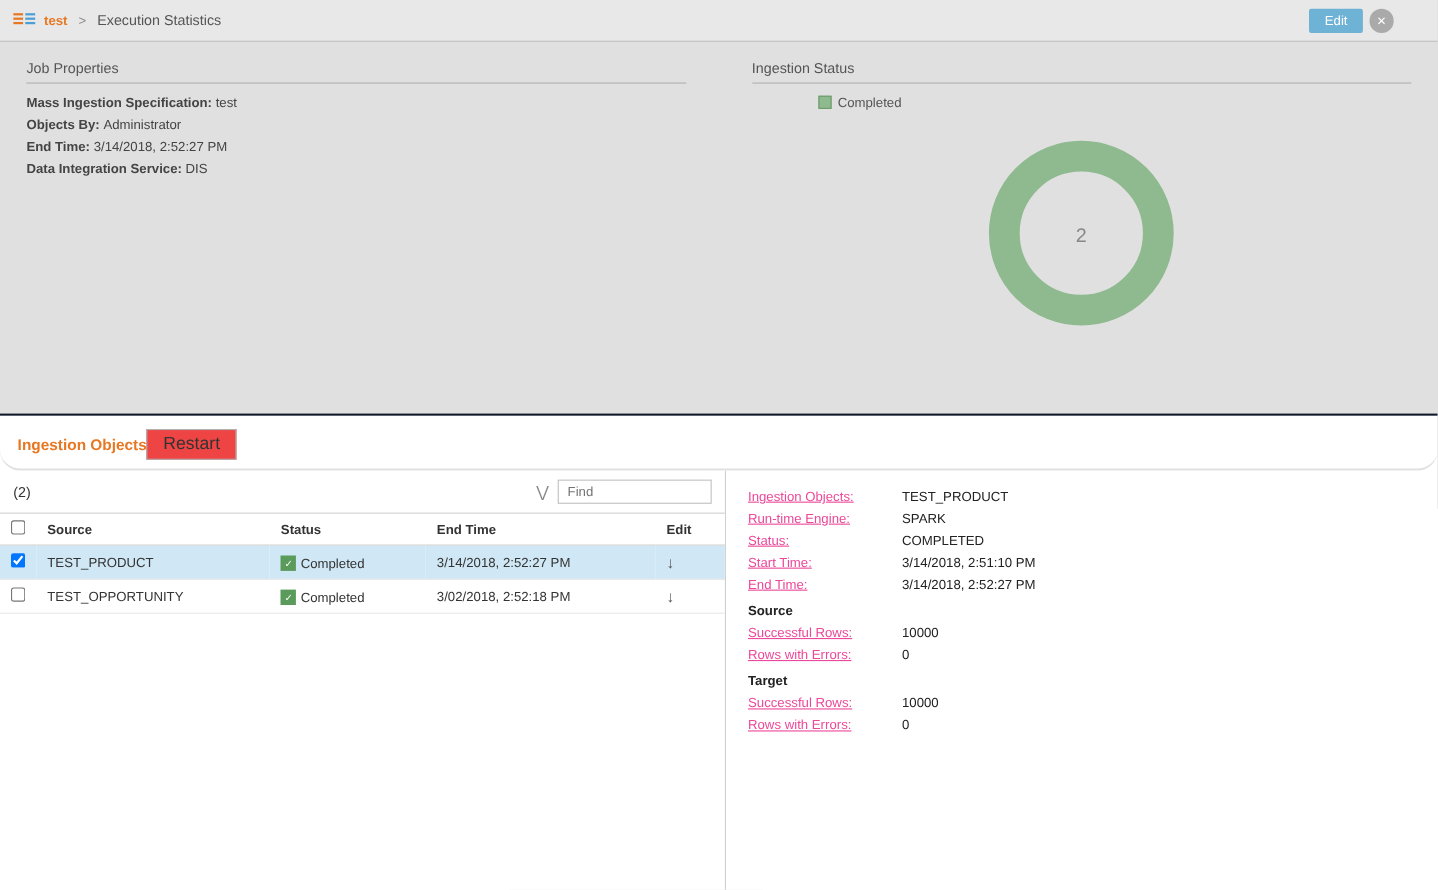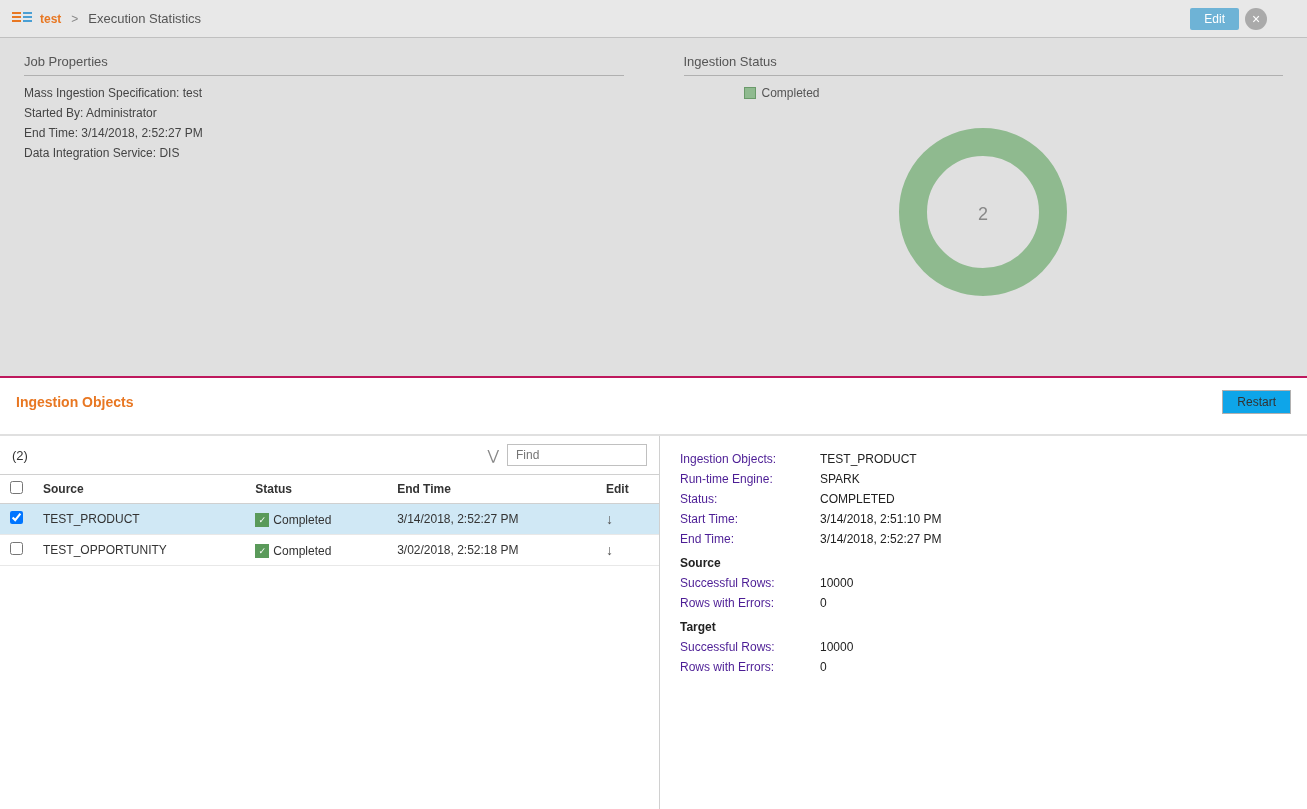--- a/index.html
+++ b/index.html
@@ -78,42 +78,42 @@
       flex-direction: column;
       height: calc(809px - 38px);
     }
 
     
     .top-panel {
       background: #e0e0e0;
       padding: 16px 24px;
       display: flex;
       gap: 0;
-      border-bottom: 2px solid #be185d;
+      border-bottom: 2px solid #0f172a;
       height: 340px;
     }
 
     .job-properties {
       flex: 1;
       padding-right: 40px;
     }
     .section-title {
       font-size: 13px;
       color: #555;
       margin-bottom: 10px;
       padding-bottom: 6px;
       border-bottom: 1px solid #b0b0b0;
     }
     .prop-row {
       margin-bottom: 6px;
       font-size: 12px;
       color: #444;
     }
     .prop-label {
-      font-weight: normal;
+      font-weight: bold;
     }
     .prop-value {
       font-weight: normal;
     }
 
     .ingestion-status {
       flex: 1;
       padding-left: 20px;
     }
 
@@ -150,37 +150,37 @@
     
     .bottom-panel {
       background: white;
       flex: 1;
       display: flex;
       flex-direction: column;
       overflow: hidden;
     }
 
     .bottom-panel-header {
-      padding: 12px 16px 20px 16px;
+      padding: 12px 16px 8px 16px;
       border-bottom: 2px solid #e0e0e0;
       display: flex;
       align-items: center;
-      justify-content: space-between;
+      border-radius: 19px;
     }
     .ingestion-objects-title {
       font-size: 14px;
       color: #e87722;
       font-weight: bold;
     }
     .btn-restart {
-      background: #0ea5e9;
+      background: #ef4444;
       border: 1px solid #b0b0b0;
       padding: 4px 14px;
       cursor: pointer;
-      font-size: 12px;
+      font-size: 16px;
       color: #333;
     }
 
     .bottom-content {
       display: flex;
       flex: 1;
       overflow: hidden;
     }
 
     
@@ -275,23 +275,24 @@
       flex: 1;
       padding: 16px 20px;
       overflow-y: auto;
     }
     .detail-row {
       display: flex;
       margin-bottom: 6px;
       font-size: 12px;
     }
     .detail-label {
-      color: #4c1d95;
+      color: #ec4899;
       width: 140px;
       flex-shrink: 0;
+      text-decoration: underline;
     }
     .detail-value {
       color: #222;
       font-weight: normal;
     }
     .detail-section-header {
       font-weight: bold;
       color: #222;
       margin: 10px 0 6px 0;
       font-size: 12px;
@@ -329,21 +330,21 @@
 
   <div class="top-panel">
 
     <div class="job-properties">
       <div class="section-title">Job Properties</div>
       <div class="prop-row">
         <span class="prop-label">Mass Ingestion Specification: </span>
         <span class="prop-value">test</span>
       </div>
       <div class="prop-row">
-        <span class="prop-label">Started By: </span>
+        <span class="prop-label">Objects By: </span>
         <span class="prop-value">Administrator</span>
       </div>
       <div class="prop-row">
         <span class="prop-label">End Time: </span>
         <span class="prop-value">3/14/2018, 2:52:27 PM</span>
       </div>
       <div class="prop-row">
         <span class="prop-label">Data Integration Service: </span>
         <span class="prop-value">DIS</span>
       </div>

